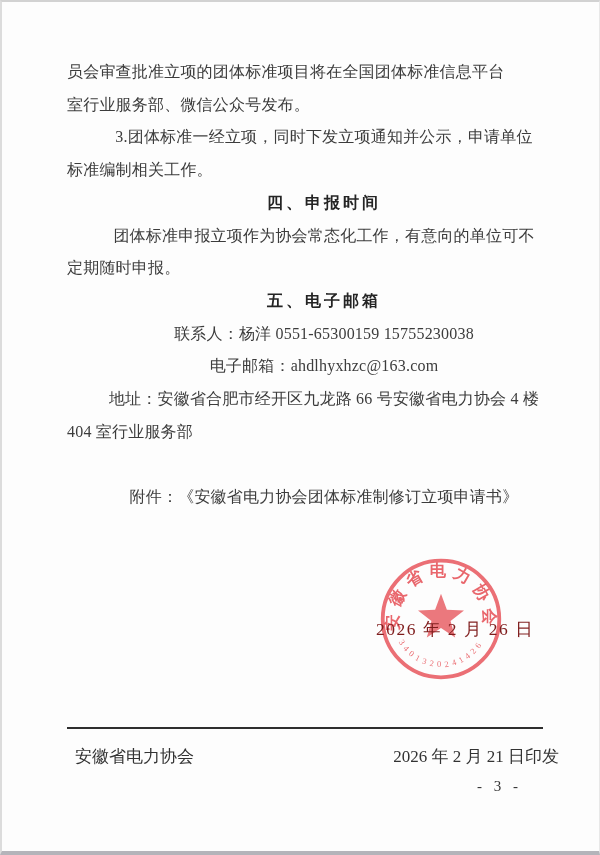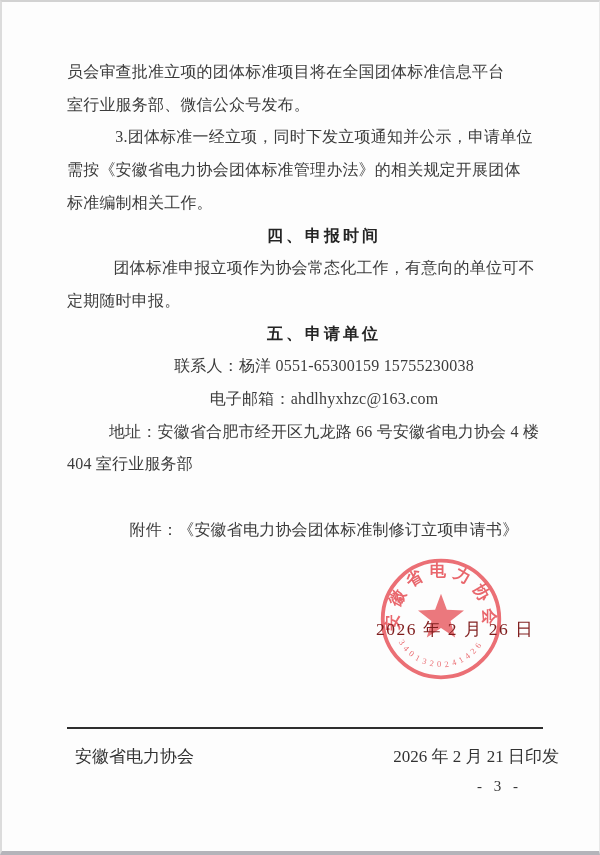--- a/index.html
+++ b/index.html
@@ -42,26 +42,25 @@
 </style>
 </head>
 <body>
 
 <div class="page">
 
   <main class="content">
       <div class="line">员会审查批准立项的团体标准项目将在全国团体标准信息平台</div>
       <div class="line">室行业服务部、微信公众号发布。</div>
       <div class="line indent">3.团体标准一经立项，同时下发立项通知并公示，申请单位</div>
-      <div class="line">需按《安徽省电力协会团体标准管理办法》的相关规定开展团体</div>
       <div class="line">标准编制相关工作。</div>
       <div class="line indent bold">四、申报时间</div>
       <div class="line indent">团体标准申报立项作为协会常态化工作，有意向的单位可不</div>
       <div class="line">定期随时申报。</div>
-      <div class="line indent bold">五、申请单位</div>
+      <div class="line indent bold">五、电子邮箱</div>
       <div class="line indent">联系人：杨洋 0551-65300159 15755230038</div>
       <div class="line indent">电子邮箱：ahdlhyxhzc@163.com</div>
       <div class="line indent">地址：安徽省合肥市经开区九龙路 66 号安徽省电力协会 4 楼</div>
       <div class="line">404 室行业服务部</div>
       <div class="line"></div>
       <div class="line indent">附件：《安徽省电力协会团体标准制修订立项申请书》</div>
     </main>
 
   <div class="seal">
     <svg viewBox="0 0 120 120" width="126" height="126">

